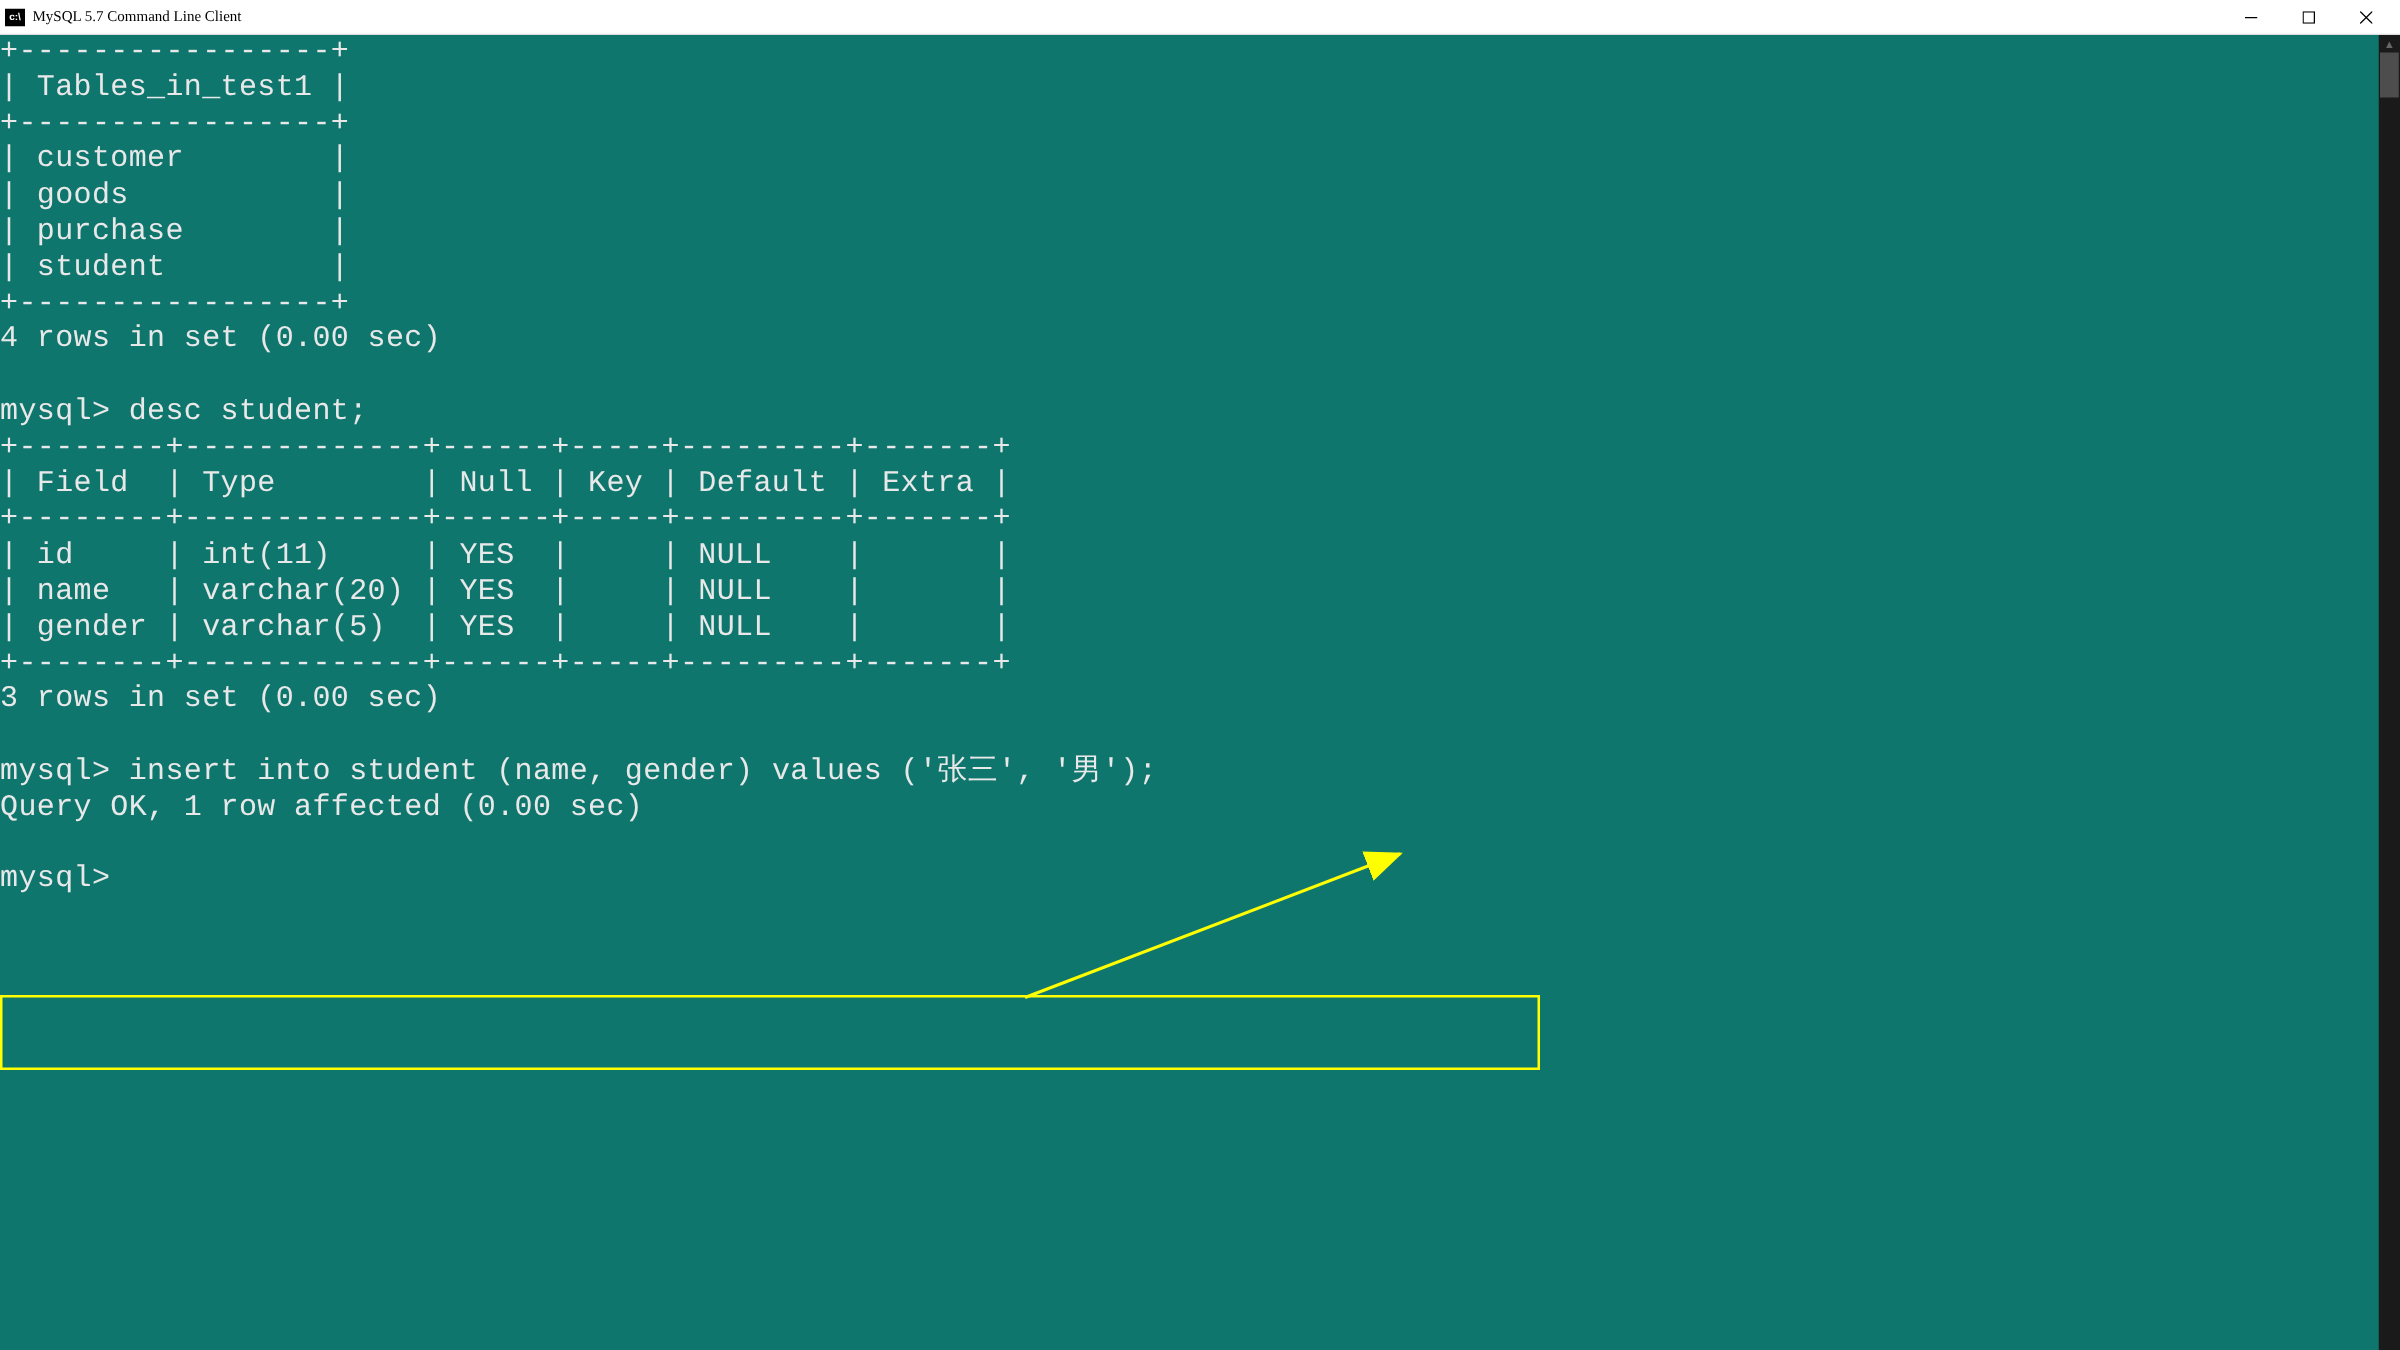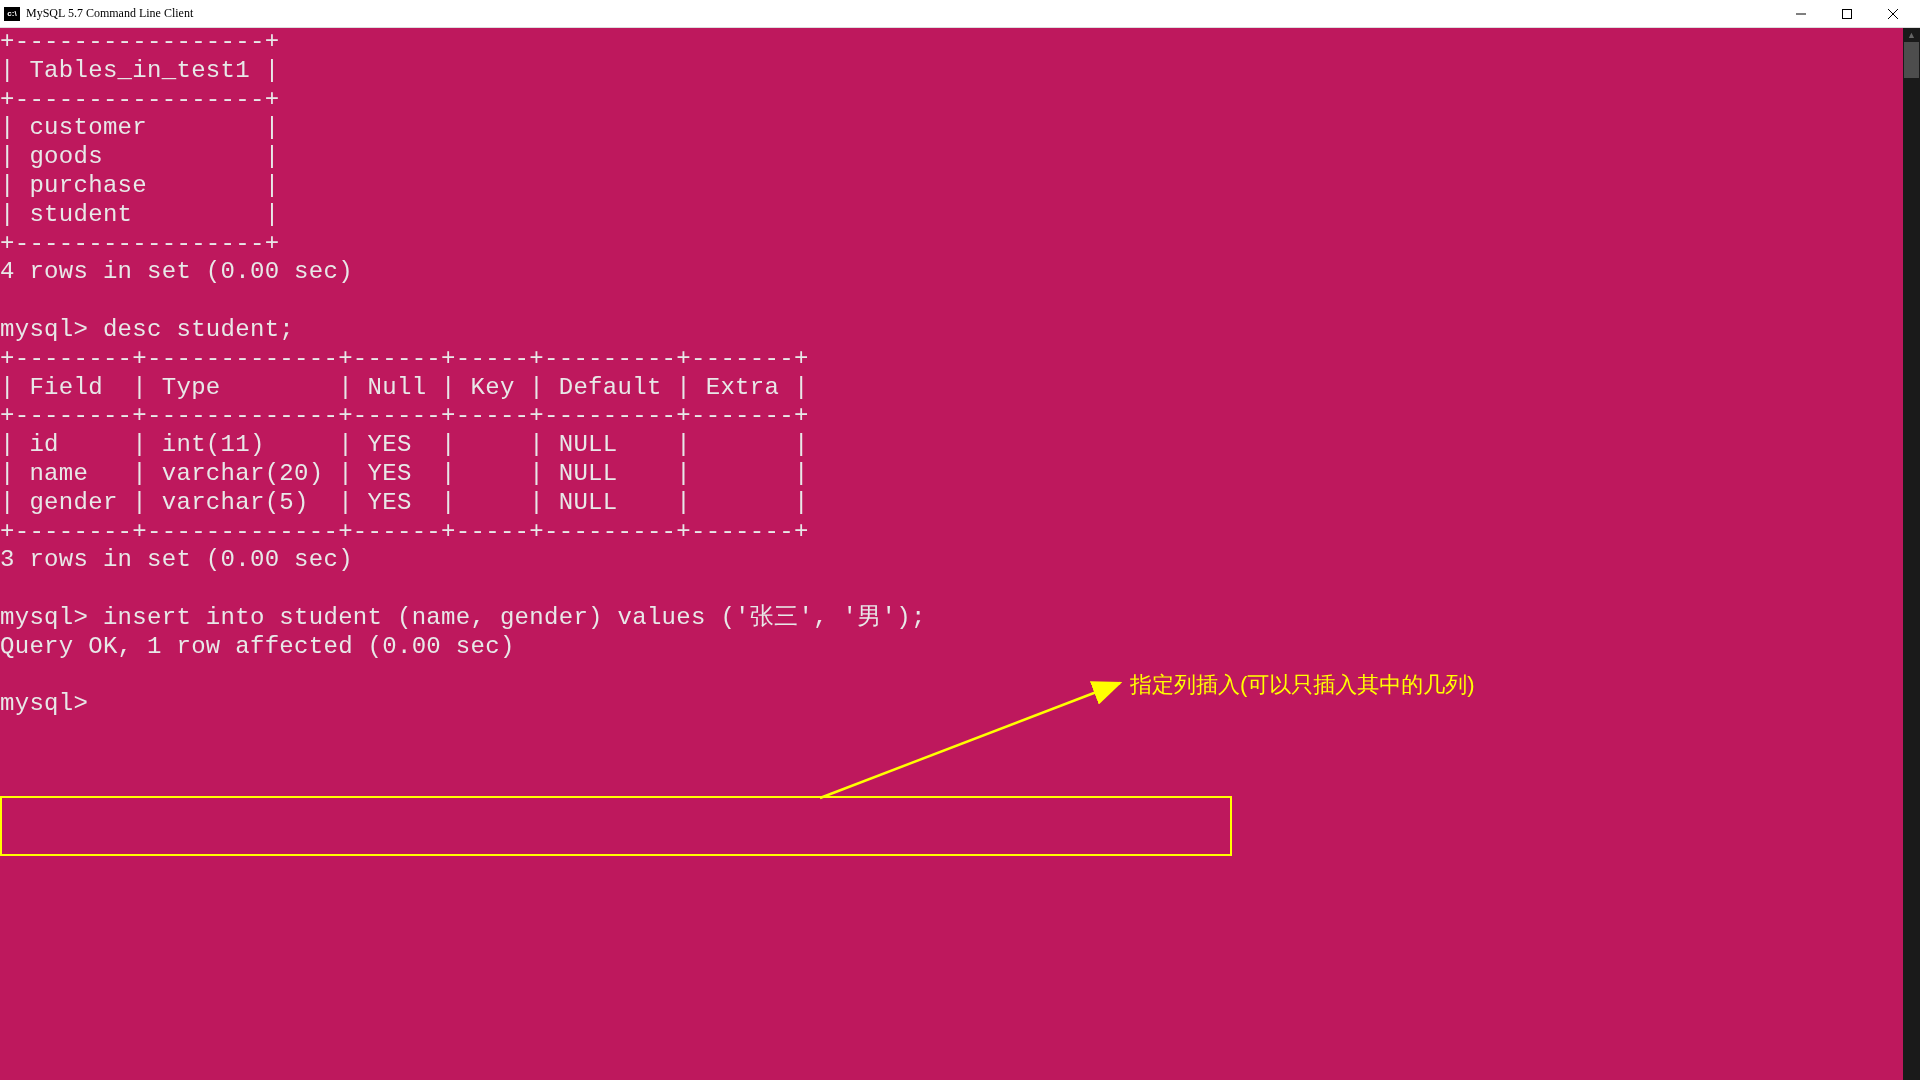--- a/index.html
+++ b/index.html
@@ -43,21 +43,21 @@
       align-items: center;
       justify-content: center;
       cursor: pointer;
       color: #000;
     }
     .win-btn svg { width: 10px; height: 10px; }
 
     .terminal-wrap {
       position: relative;
       height: calc(1080px - 28px);
-      background: #be185d;
+      background: #0f766e;
     }
     .scrollbar {
       position: absolute;
       right: 0;
       top: 0;
       width: 17px;
       height: 100%;
       background: #1a1a1a;
     }
     .scrollbar .thumb {
@@ -164,19 +164,18 @@
 
   <svg class="arrow-svg" style="left:780px; top:640px; width:360px; height:150px;">
     <defs>
       <marker id="arrowhead" markerWidth="12" markerHeight="10" refX="11" refY="5" orient="auto">
         <polygon points="0 0, 12 5, 0 10" fill="#ffff00"></polygon>
       </marker>
     </defs>
     <line x1="40" y1="130" x2="340" y2="15" stroke="#ffff00" stroke-width="2.5" marker-end="url(#arrowhead)"></line>
   </svg>
 
-  <div class="annotation" style="left:1130px; top:642px;">指定列插入(可以只插入其中的几列)</div>
 
   <div class="scrollbar">
     <div class="arrow up">▲</div>
     <div class="thumb"></div>
   </div>
 </div>
 
 </body></html>

